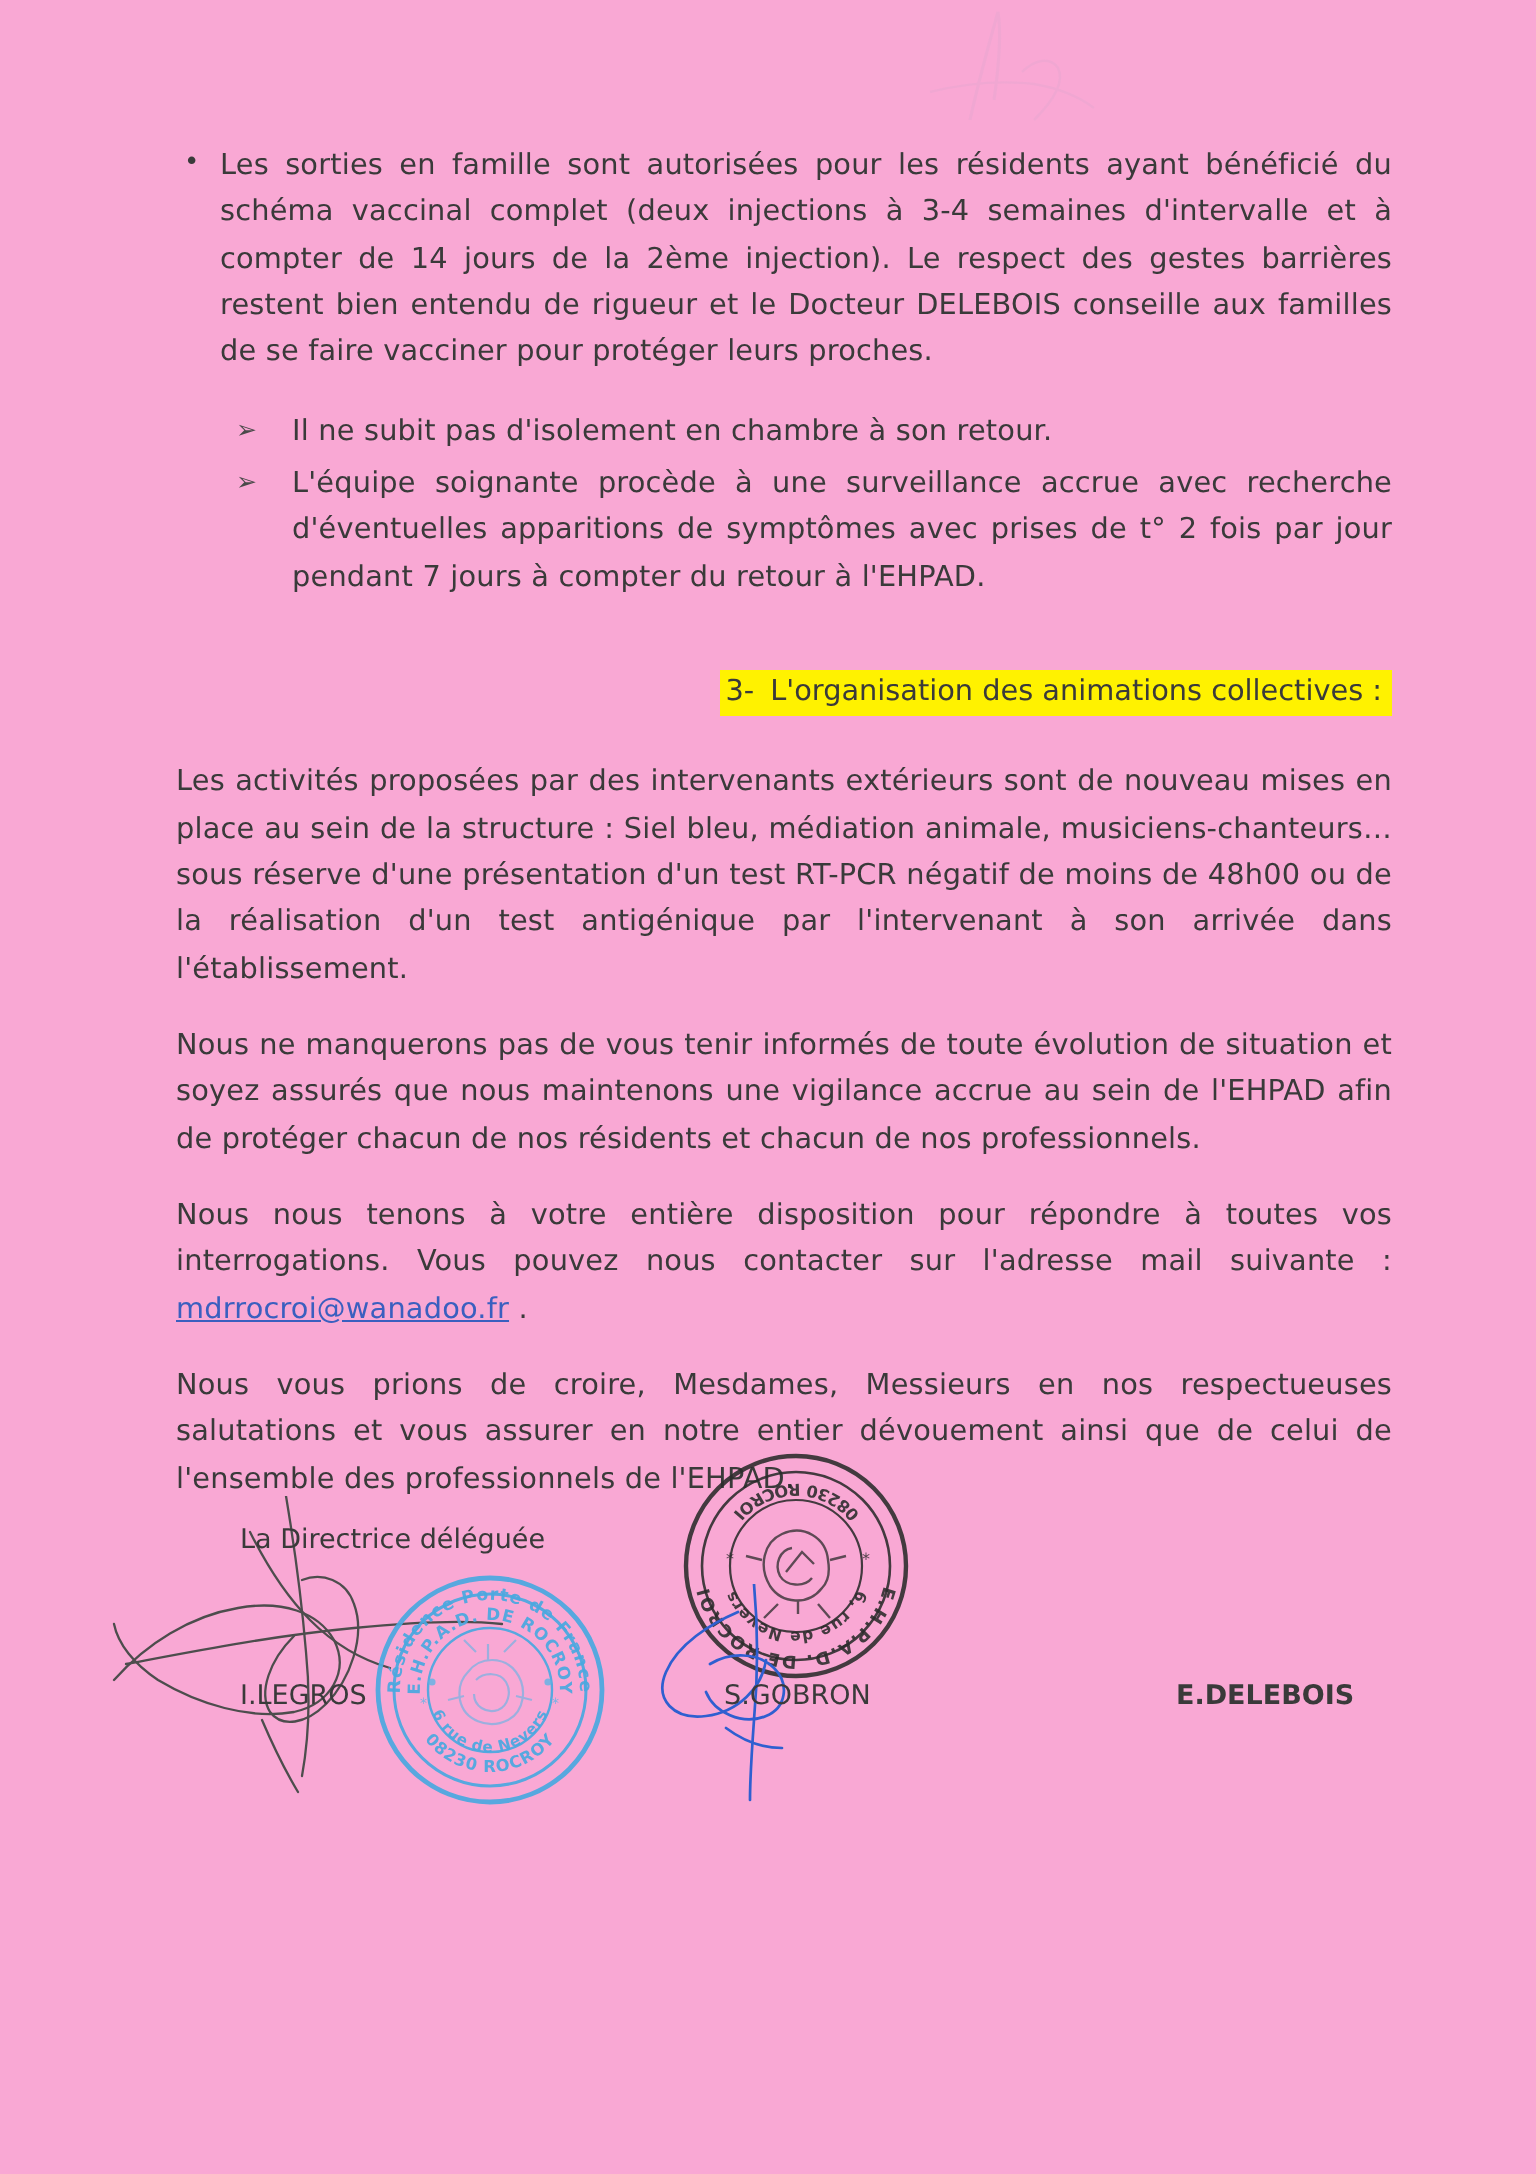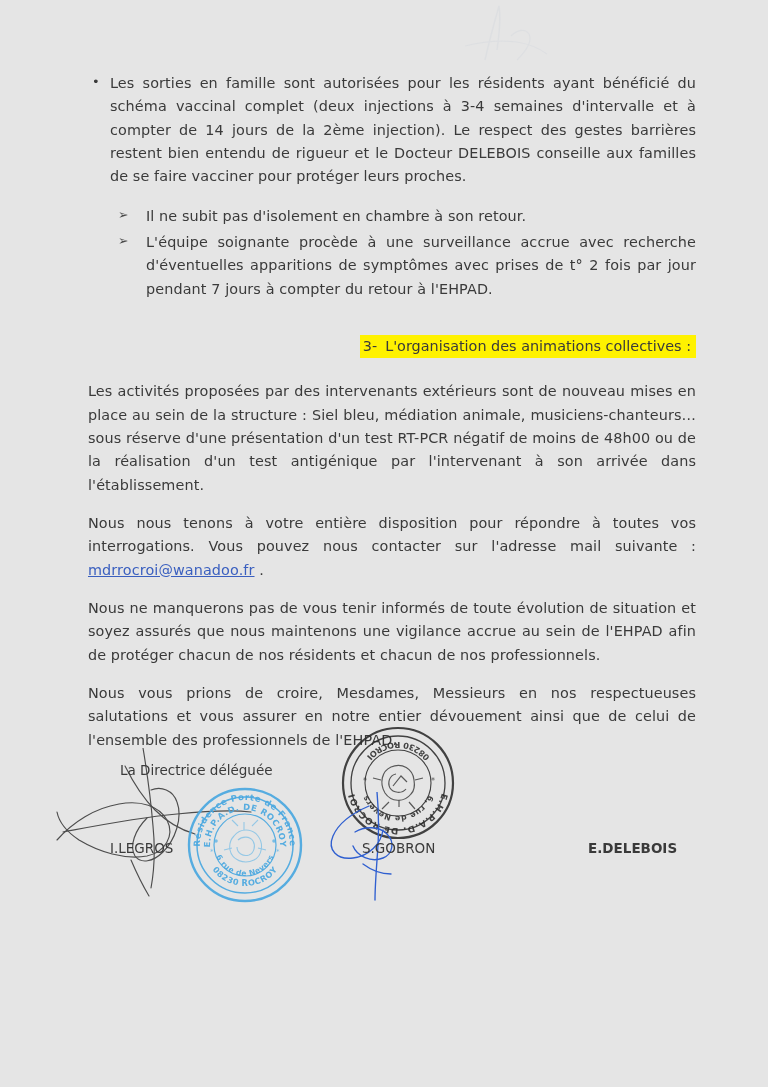--- a/index.html
+++ b/index.html
@@ -4,21 +4,21 @@
 <style>
   html, body {
     margin: 0;
     padding: 0;
     background: #ffffff;
   }
   .page {
     position: relative;
     width: 768px;
     height: 1087px;
-    background: #e5e5e5;
+    background: #f9a8d4;
     overflow: hidden;
     font-family: "DejaVu Sans", sans-serif;
     color: #3a3a3a;
   }
 
   
   .bleed {
     position: absolute;
     left: 455px;
     top: 2px;
@@ -126,21 +126,21 @@
     color: #3a3a3a;
     white-space: nowrap;
   }
   .sig-name {
     font-size: 13.5px;
     color: #3a3a3a;
     white-space: nowrap;
   }
 
   #sig-legros-title { left: 120px; top: 62px; }
-  #sig-legros-name  { left: 110px; top: 140px; }
+  #sig-legros-name  { left: 120px; top: 140px; }
   #sig-gobron-name  { left: 362px; top: 140px; }
   #sig-delebois-name{ left: 588px; top: 140px; font-weight: bold; }
 
   .ink { position: absolute; pointer-events: none; }
   #ink-legros { left: 55px;  top: 48px; }
   #ink-gobron { left: 325px; top: 92px; }
 
   .stamp { position: absolute; pointer-events: none; }
   #stamp-blue  { left: 186px; top: 86px; }
   #stamp-black { left: 337px; top: 22px; }
@@ -171,23 +171,23 @@
     </ul>
 
     <div class="section-heading">
       <span class="hl">
         <span class="num">3-</span><span>L'organisation des animations collectives :</span>
       </span>
     </div>
 
     <p class="para">Les activités proposées par des intervenants extérieurs sont de nouveau mises en place au sein de la structure : Siel bleu, médiation animale, musiciens-chanteurs… sous réserve d'une présentation d'un test RT-PCR négatif de moins de 48h00 ou de la réalisation d'un test antigénique par l'intervenant à son arrivée dans l'établissement.</p>
 
+    <p class="para">Nous ne manquerons pas de vous tenir informés de toute évolution de situation et soyez assurés que nous maintenons une vigilance accrue au sein de l'EHPAD afin de protéger chacun de nos résidents et chacun de nos professionnels.</p>
+
     <p class="para"><span>Nous nous tenons à votre entière disposition pour répondre à toutes vos interrogations. Vous pouvez nous contacter sur l'adresse mail suivante : </span><a class="mail" href="#">mdrrocroi@wanadoo.fr</a><span> .</span></p>
-
-    <p class="para">Nous ne manquerons pas de vous tenir informés de toute évolution de situation et soyez assurés que nous maintenons une vigilance accrue au sein de l'EHPAD afin de protéger chacun de nos résidents et chacun de nos professionnels.</p>
 
     <p class="para">Nous vous prions de croire, Mesdames, Messieurs en nos respectueuses salutations et vous assurer en notre entier dévouement ainsi que de celui de l'ensemble des professionnels de l'EHPAD.</p>
 
   </div>
 
   <div class="sign-zone">
 
     <div class="ink" id="ink-legros">
       <svg width="230" height="150" viewBox="0 0 230 150">
         <g stroke="#4d4d4d" fill="none" stroke-width="1.15" stroke-linecap="round">

